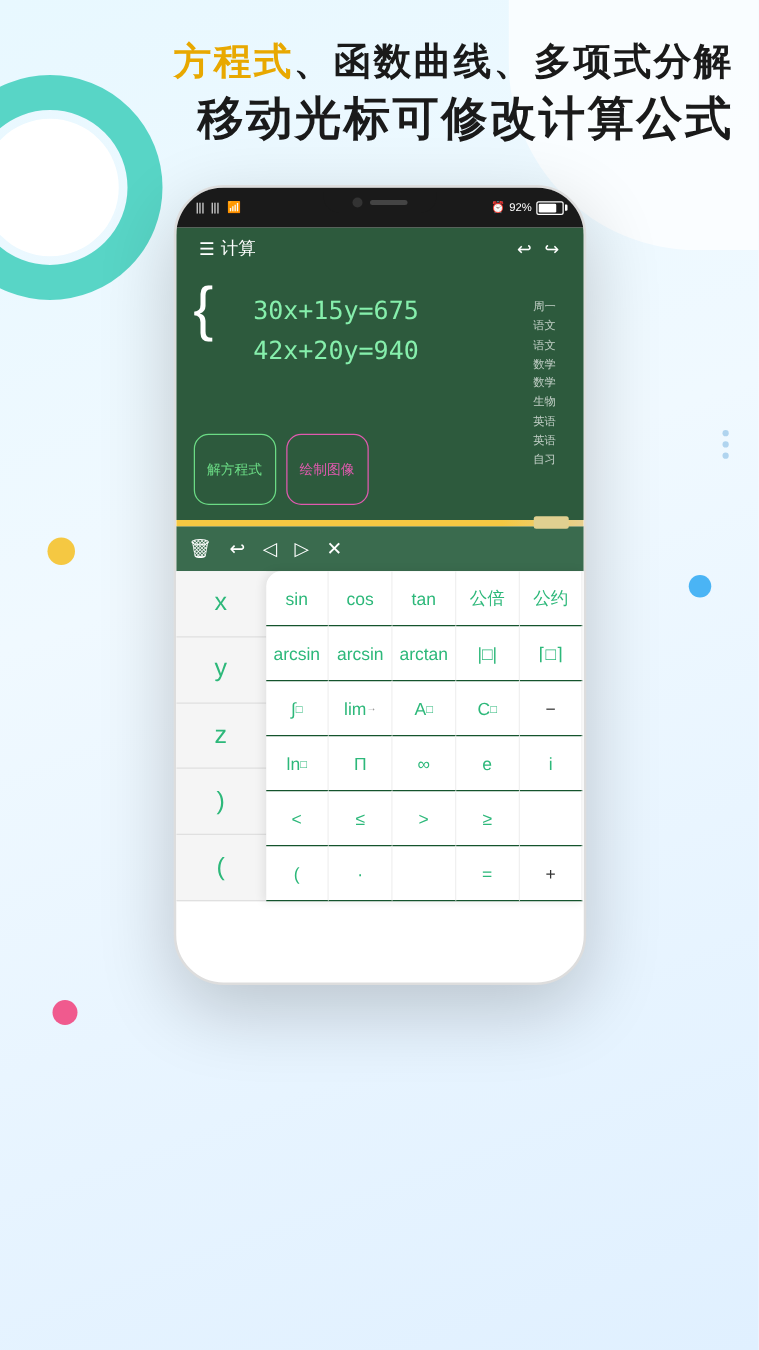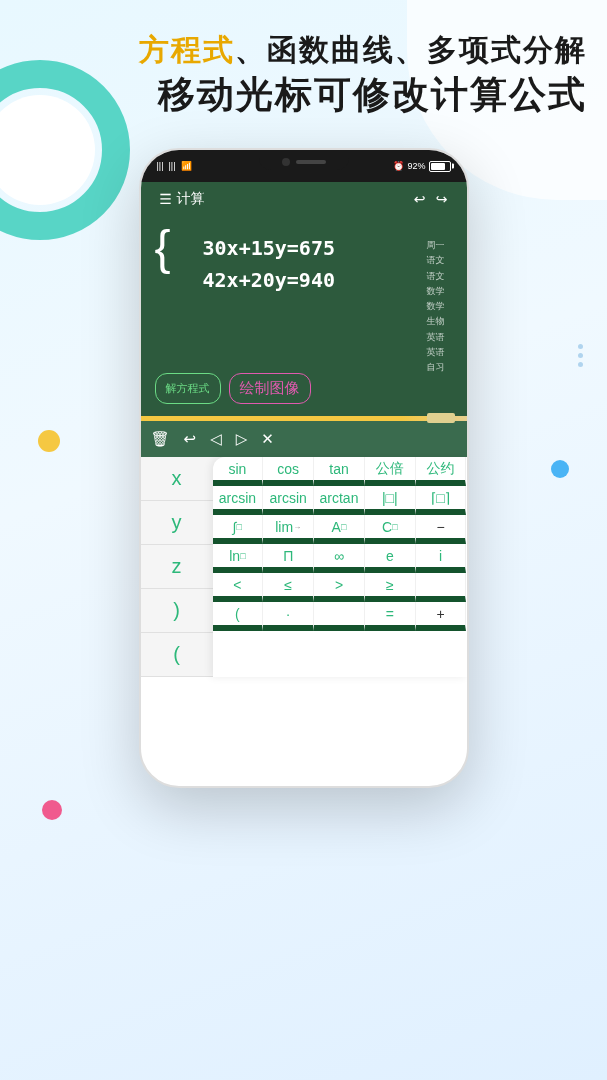--- a/index.html
+++ b/index.html
@@ -222,25 +222,24 @@
     
     .calc-display {
       background: #2d5a3d;
       min-height: 200px;
       padding: 12px 14px;
       position: relative;
       display: flex;
       flex-direction: column;
     }
     .equation-text {
-      color: #ffffff;
+      color: #86efac;
       font-size: 20px;
       line-height: 1.6;
       font-family: monospace;
-      font-weight: bold;
     }
     .equations {
       margin-left: 28px;
       margin-top: 4px;
     }
     .side-menu {
       position: absolute;
       right: 8px;
       top: 10px;
       font-size: 9px;
@@ -252,31 +251,31 @@
       display: flex;
       gap: 8px;
       margin-top: auto;
       padding-top: 14px;
     }
     .action-btn-green {
       background: transparent;
       border: 1.5px solid #6bdb85;
       color: #6bdb85;
       border-radius: 12px;
-      padding: 7px 10px;
+      padding: 20px 10px;
       font-size: 11px;
       cursor: pointer;
     }
     .action-btn-pink {
       background: transparent;
       border: 1.5px solid #e05aaf;
       color: #e05aaf;
       border-radius: 12px;
       padding: 3px 10px;
-      font-size: 15px;
+      font-size: 11px;
       cursor: pointer;
     }
 
     
     .yellow-line {
       height: 5px;
       background: linear-gradient(90deg, #f5c842 80%, #e8d090 100%);
       position: relative;
     }
     .yellow-line-eraser {
@@ -333,24 +332,24 @@
       box-shadow: -2px 0 8px rgba(0,0,0,0.08);
     }
     .key-grid {
       display: grid;
       grid-template-columns: repeat(5, 1fr);
     }
     .key-cell {
       display: flex;
       align-items: center;
       justify-content: center;
-      height: 29px;
+      height: 44px;
       font-size: 14px;
       color: #2db87a;
-      border-bottom: 6px solid #14532d;
+      border-bottom: 1px solid #14532d;
       border-right: 1px solid #f0f0f0;
       cursor: pointer;
       font-weight: 500;
     }
     .key-cell.dark-text {
       color: #333;
     }
     .key-cell .sub-script {
       font-size: 9px;
       vertical-align: sub;

